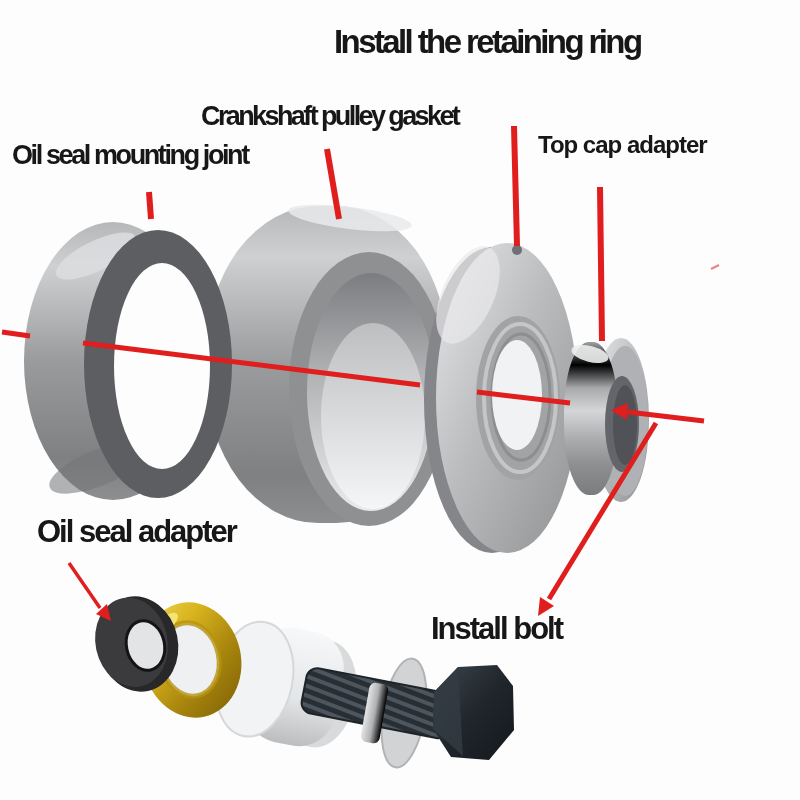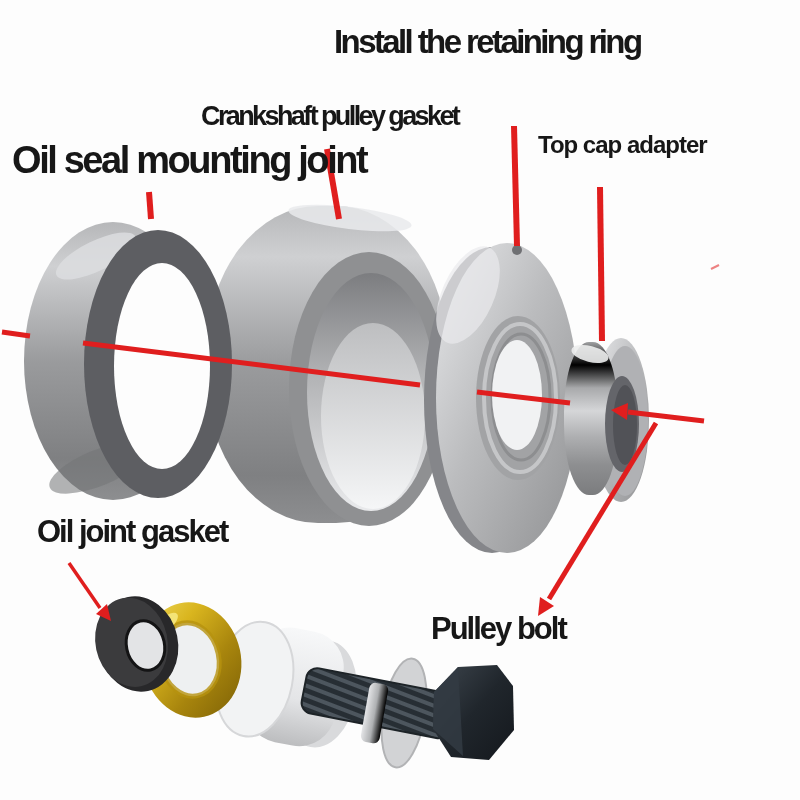--- a/index.html
+++ b/index.html
@@ -8,21 +8,21 @@
     background:var(--background,#fdfdfd);
     font-family:"Liberation Sans", sans-serif;
   }
   #stage svg{position:absolute;left:0;top:0;}
   .lbl{
     position:absolute;white-space:nowrap;line-height:1.05;
     color:var(--text,#171717);font-weight:600;
   }
   #lbl-install    {left:334px;top:25px; font-size:33px;letter-spacing:-2.6px;}
   #lbl-crank      {left:188px;top:102px;font-size:27px;letter-spacing:-2.6px;margin-left:13px;}
-  #lbl-oilmount   {left:12px; top:141px;font-size:38px;letter-spacing:-2.4px;text-align:right;}
+  #lbl-oilmount   {left:12px; top:141px;font-size:27px;letter-spacing:-2.4px;text-align:right;}
   #lbl-topcap     {left:538px;top:132px;font-size:24px;letter-spacing:-1px;}
   #lbl-oilgasket  {left:37px; top:516px;font-size:31px;letter-spacing:-2px;}
   #lbl-pulleybolt {left:431px;top:613px;font-size:31px;letter-spacing:-2px;}
   .redline{stroke:var(--pointer_red,#e01e1e);fill:none;}
   .redfill{fill:var(--pointer_red,#e01e1e);stroke:none;}
 </style>
 </head>
 <body>
 
 <div id="stage" style="--pointer_red: #e01e1e; --text: #171717; --background: #fdfdfd; --metal_light: #d6d7d9; --metal_mid: #a0a1a3; --metal_dark: #5d5e62; --gasket_black: #28282a; --gasket_gold: #d2ae1c; --pulley_white: #f2f3f4; --bolt_dark: #23282d;">
@@ -174,15 +174,15 @@
       <polygon class="redfill" points="111,621 96,614 107,604"></polygon>
 
       <line class="redline" x1="711" y1="269" x2="719" y2="265" stroke-width="2" opacity="0.55"></line>
     </g>
   </svg>
 
   <div class="lbl" id="lbl-install">Install the retaining ring</div>
   <div class="lbl" id="lbl-crank">Crankshaft pulley gasket</div>
   <div class="lbl" id="lbl-oilmount">Oil seal mounting joint</div>
   <div class="lbl" id="lbl-topcap">Top cap adapter</div>
-  <div class="lbl" id="lbl-oilgasket">Oil joint gasket</div>
-  <div class="lbl" id="lbl-pulleybolt">Pulley bolt</div>
+  <div class="lbl" id="lbl-oilgasket">Oil seal adapter</div>
+  <div class="lbl" id="lbl-pulleybolt">Install bolt</div>
 </div>
 
 </body></html>

